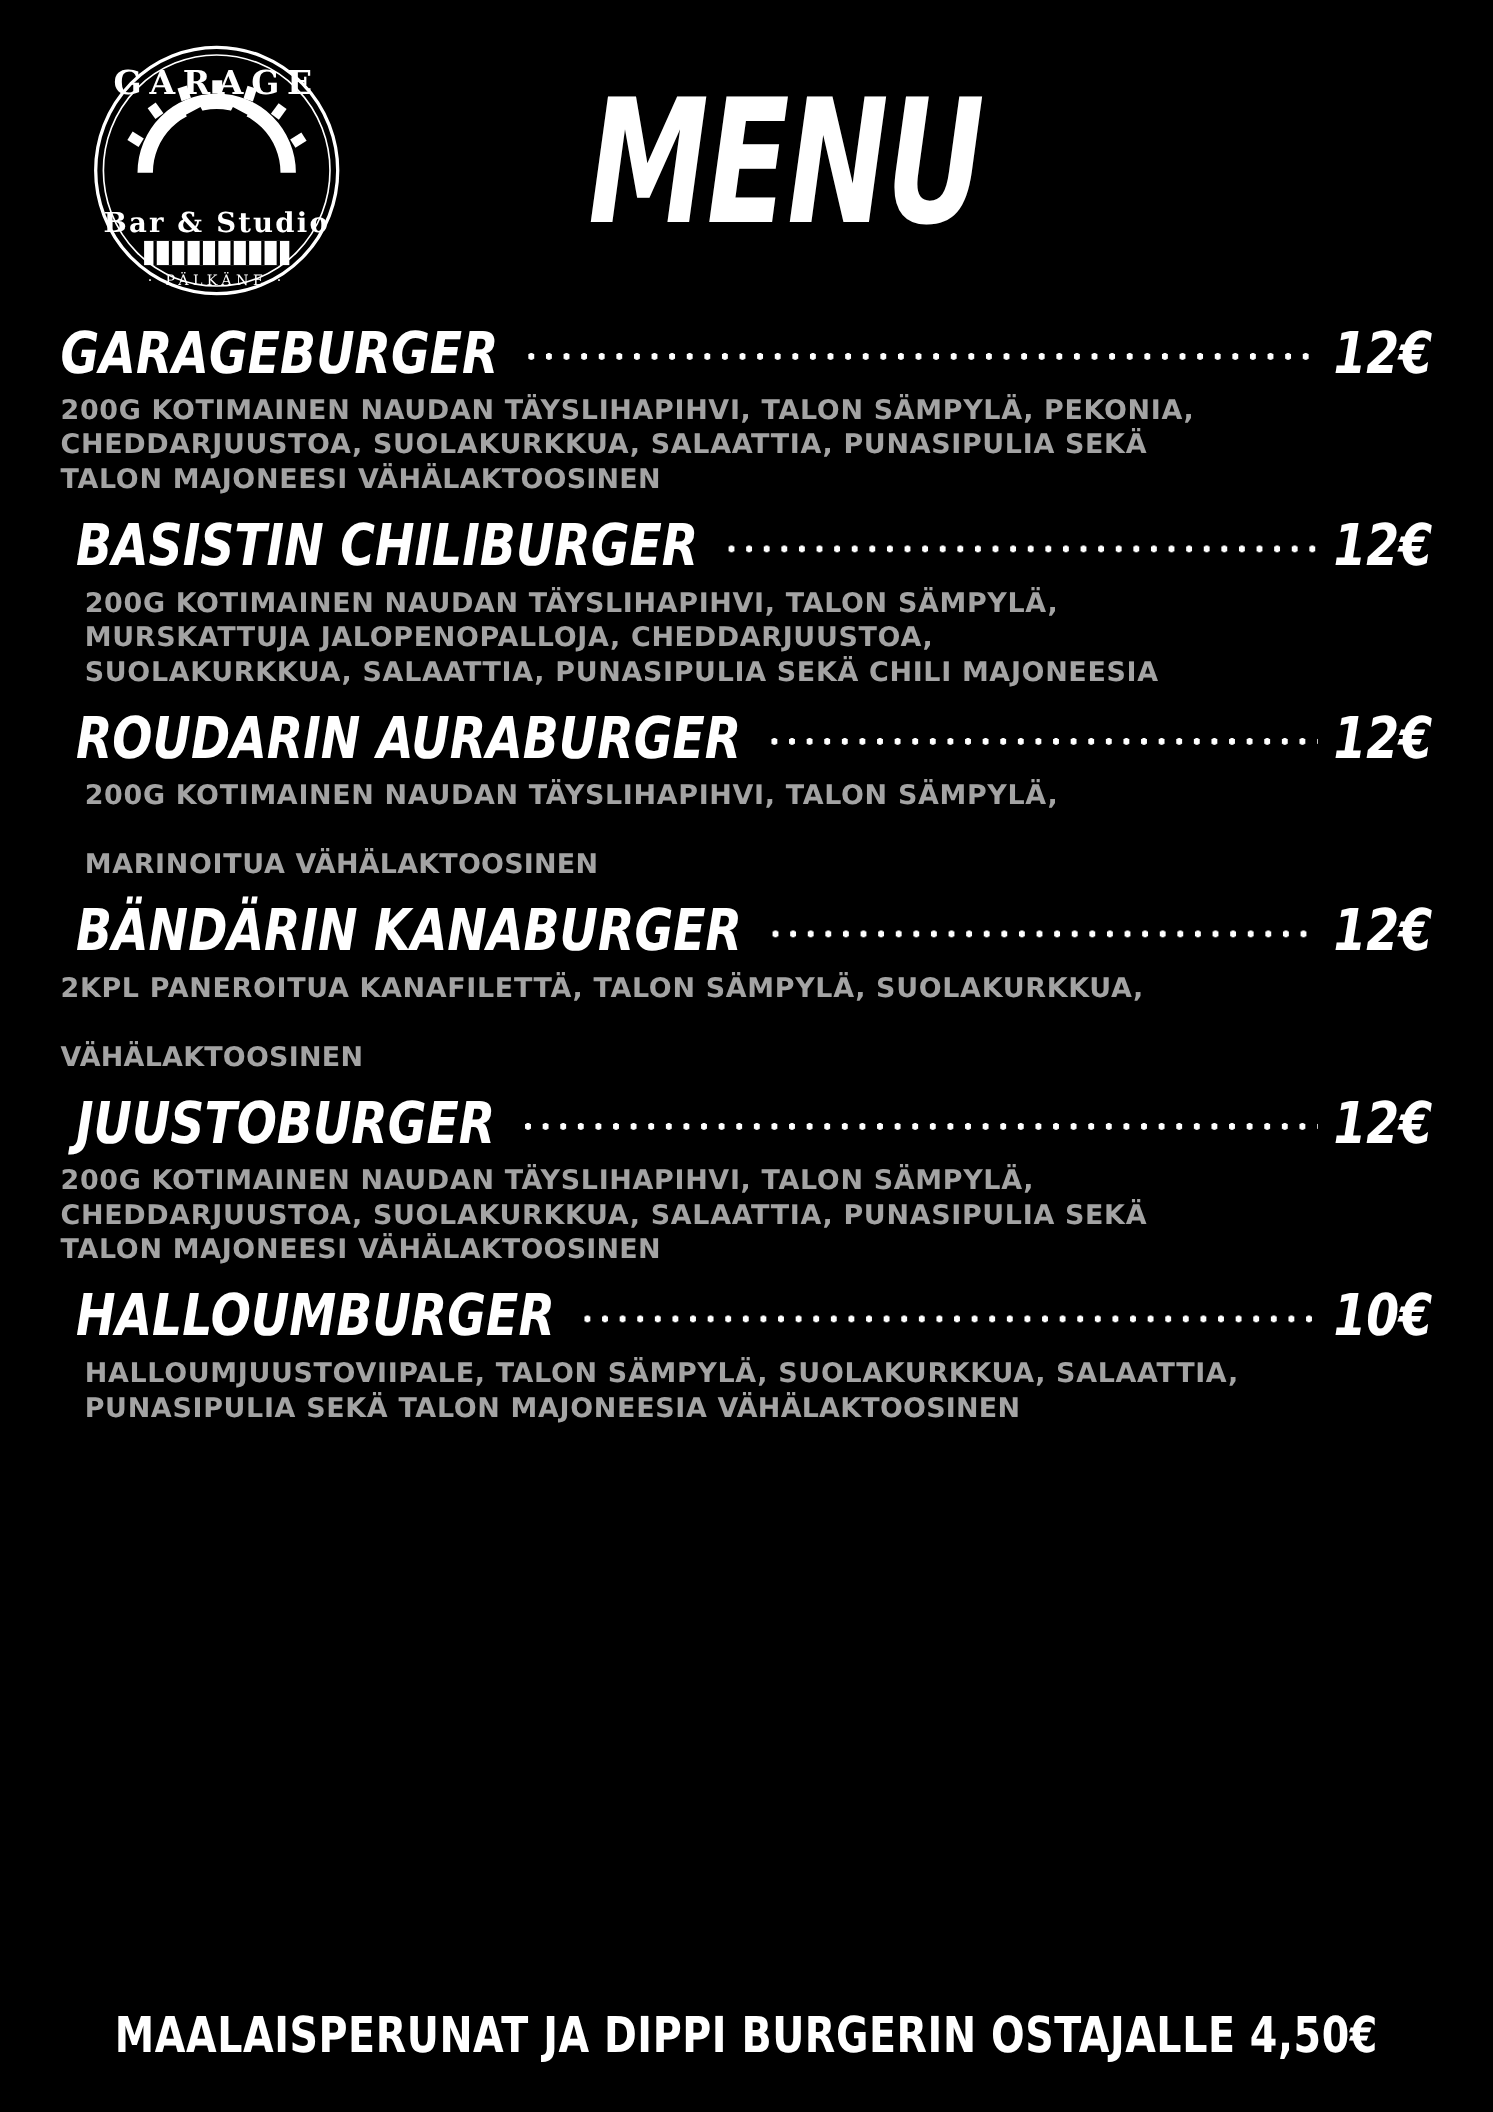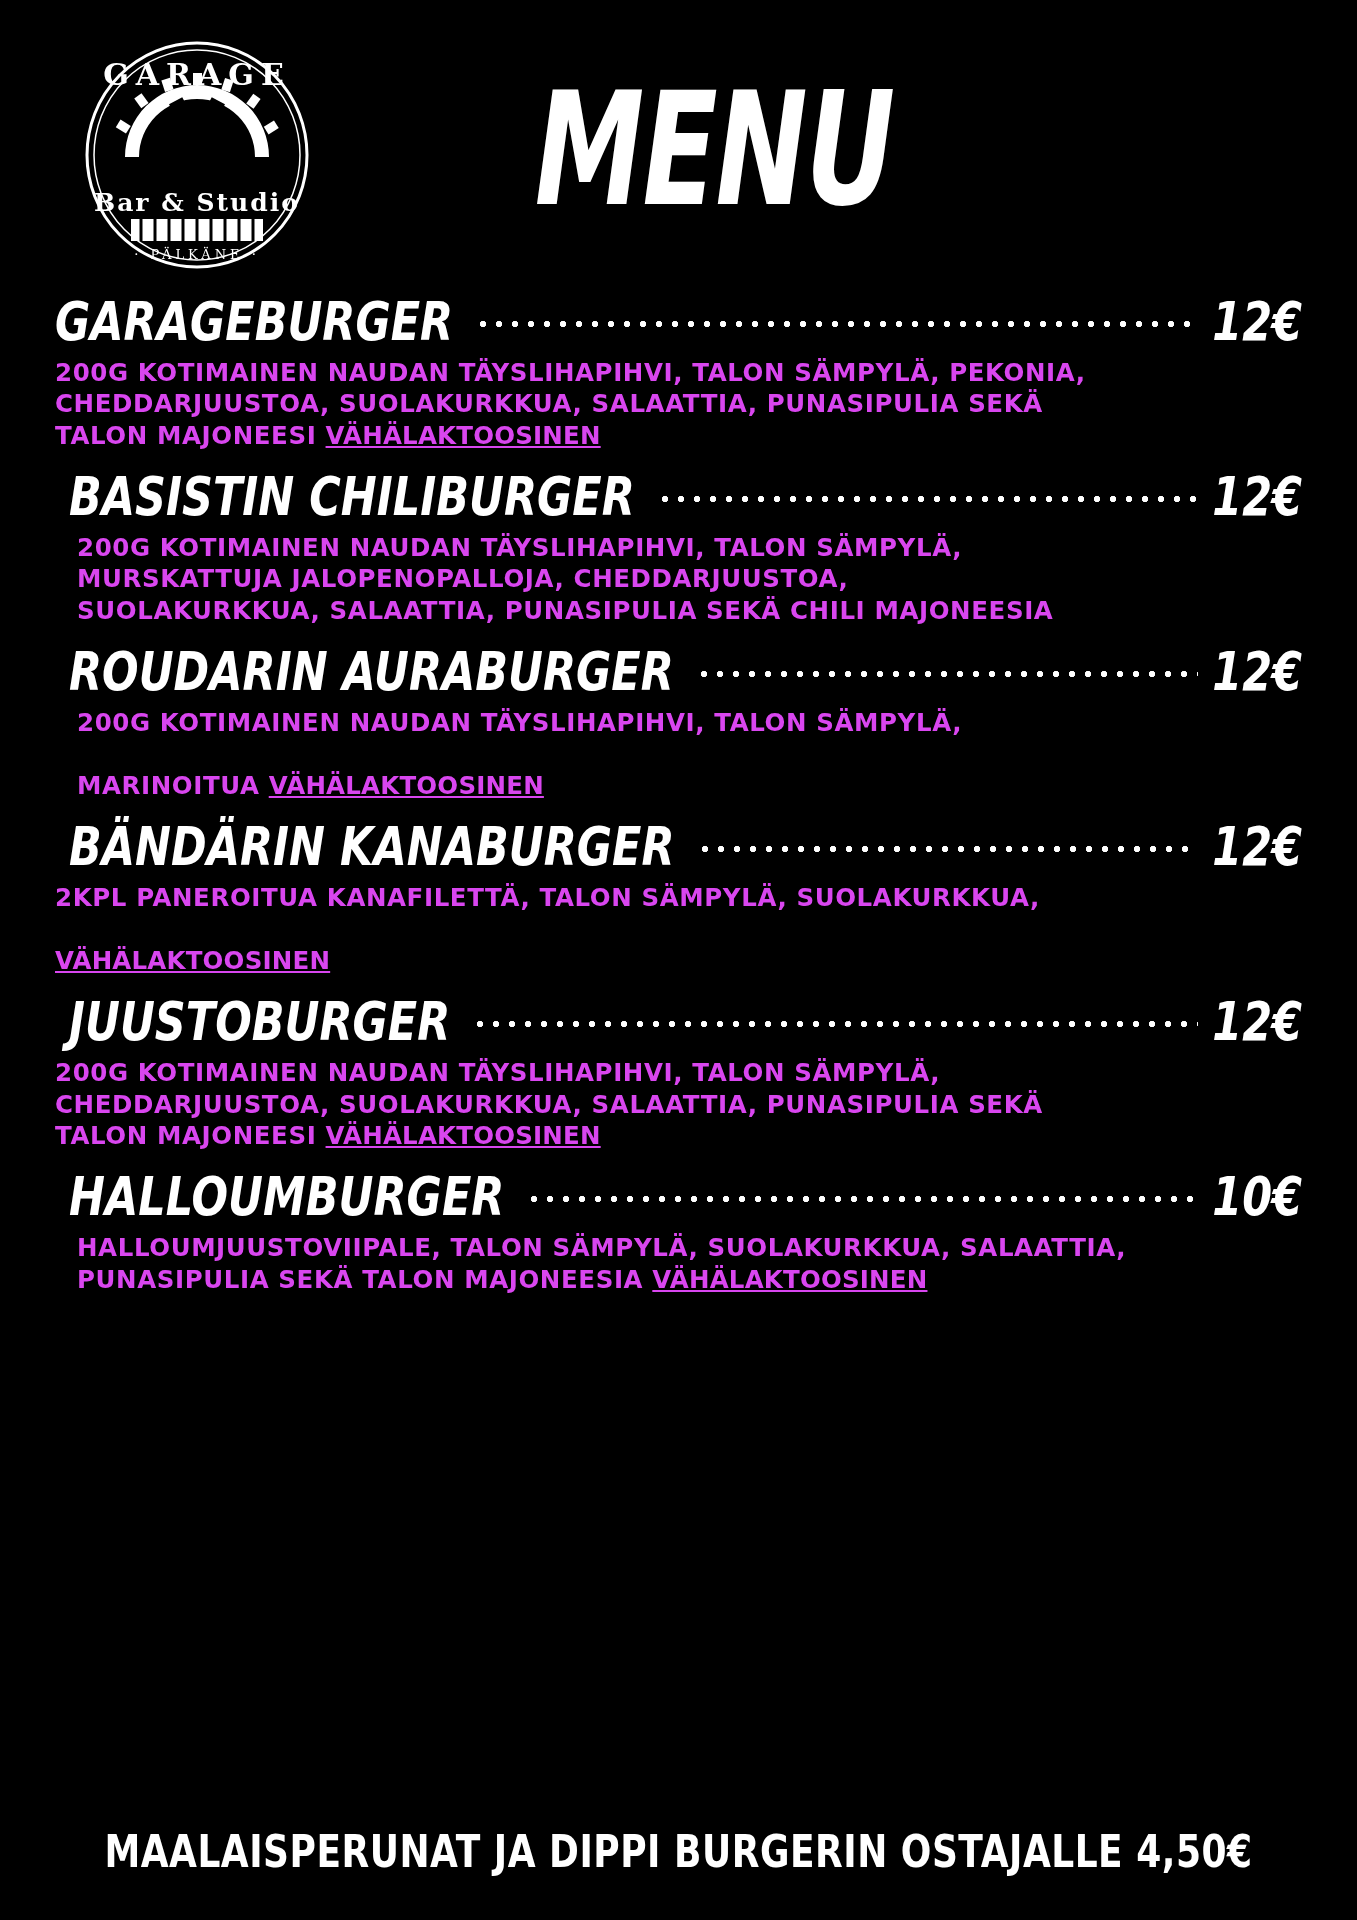--- a/index.html
+++ b/index.html
@@ -100,27 +100,26 @@
     transform: scaleY(1.22);
     transform-origin: right bottom;
     padding-bottom: 2px;
   }
   .item-desc {
     font-family: "DejaVu Sans", sans-serif;
     font-weight: 700;
     font-size: 24.5px;
     line-height: 1.28;
     letter-spacing: 0.6px;
-    color: #d946ef;
+    color: #a3a3a3;
     max-width: 1245px;
   }
   .item-desc .lact {
     font-weight: 900;
     letter-spacing: 0.2px;
-    text-decoration: underline;
   }
 
   .indent-1 { padding-left: 14px; }
   .indent-2 { padding-left: 22px; }
 
   
   .footer {
     position: absolute;
     left: 0;
     right: 0;

